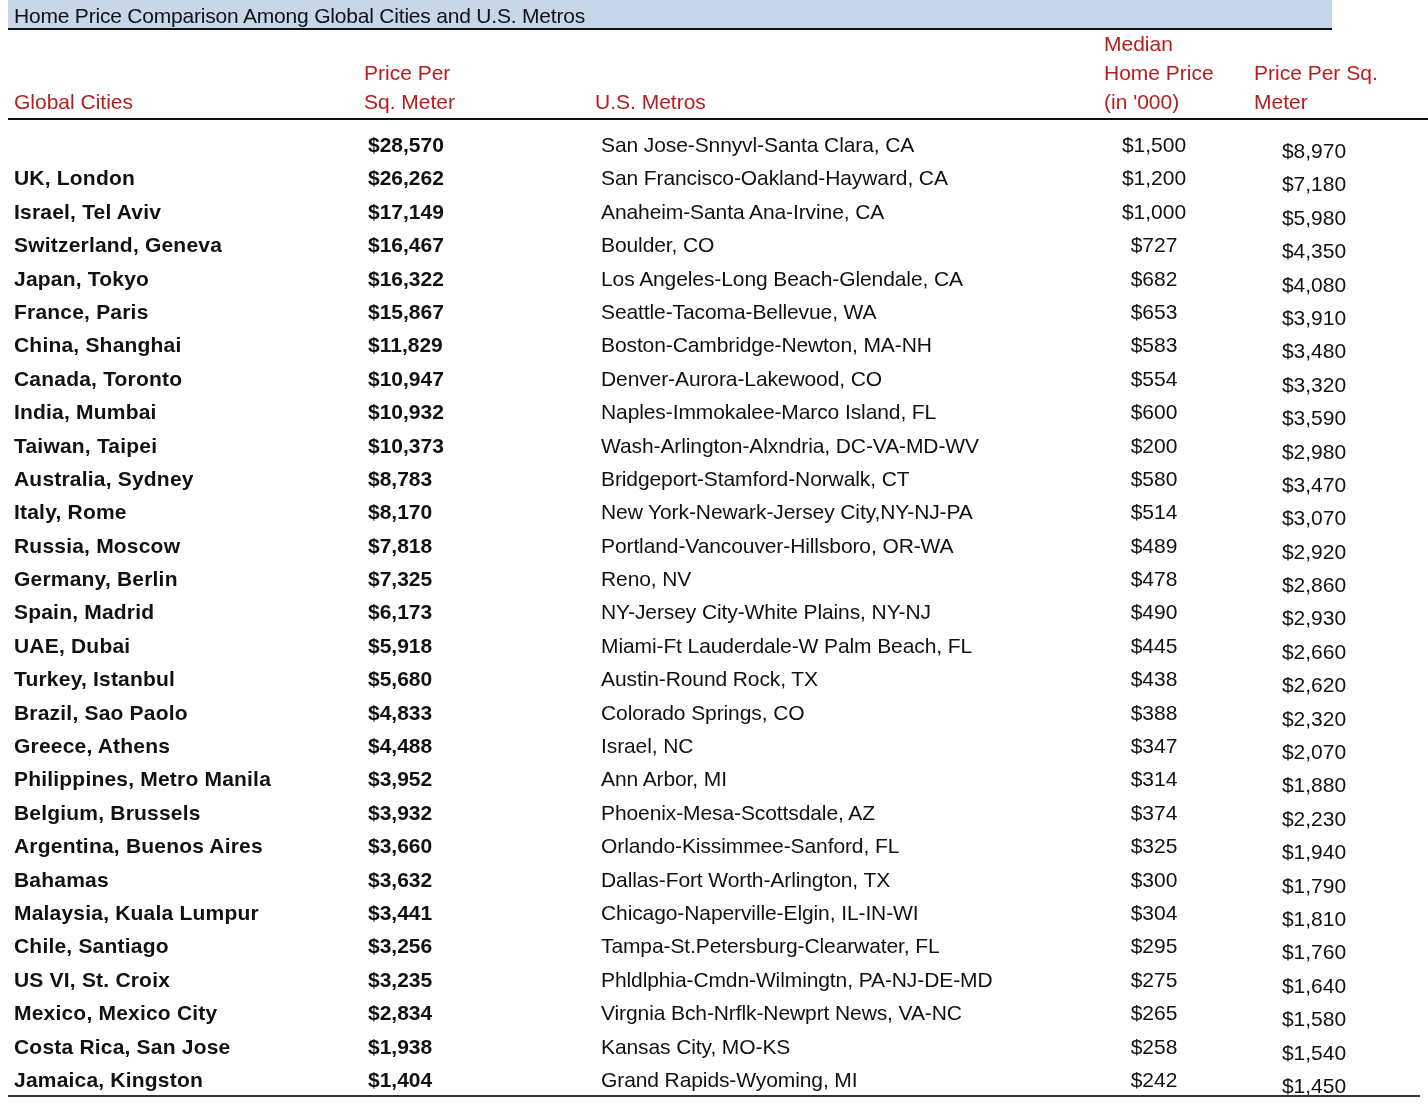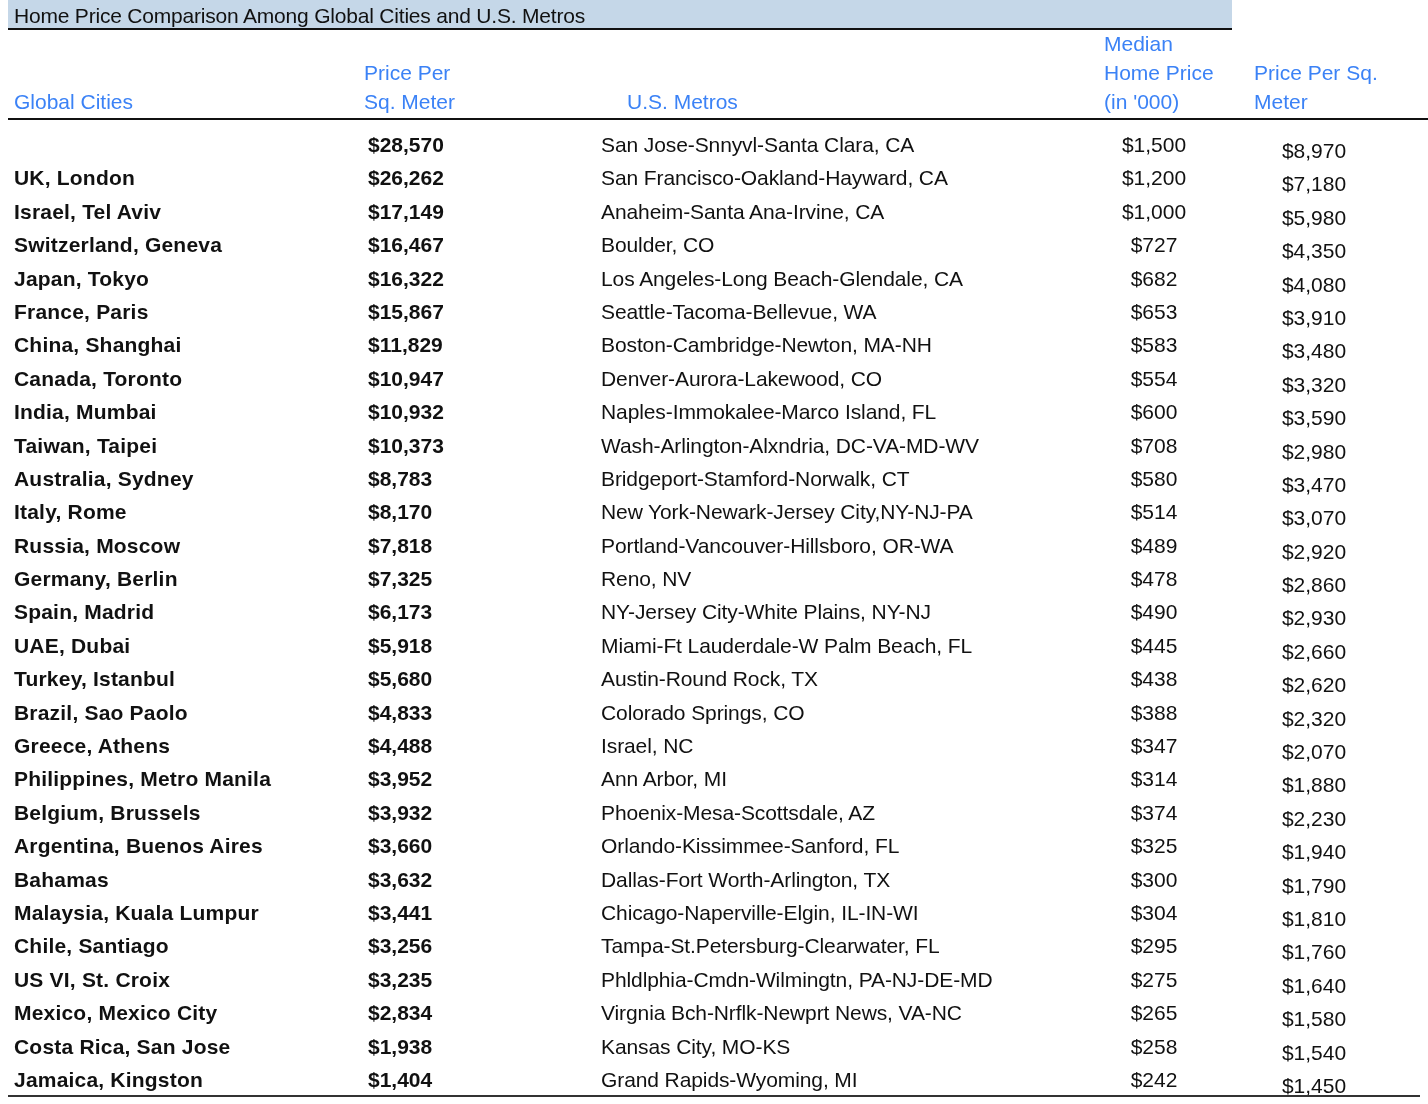--- a/index.html
+++ b/index.html
@@ -12,21 +12,21 @@
       height: 1104px;
       position: relative;
       overflow: hidden;
       font-family: "Liberation Sans", "DejaVu Sans", sans-serif;
       color: #111111;
     }
     .title-bar {
       position: absolute;
       left: 8px;
       top: 0;
-      width: 1224px;
+      width: 1324px;
       height: 30px;
       background: #c5d7e8;
       border-bottom: 2px solid #111;
       box-sizing: border-box;
     }
     .title-text {
       position: absolute;
       left: 6px;
       top: 4px;
       font-size: 21px;
@@ -40,21 +40,21 @@
       width: 1420px;
       height: 90px;
       border-bottom: 2px solid #111;
       box-sizing: border-box;
     }
     .hcell {
       position: absolute;
       bottom: 2px;
       font-size: 21px;
       line-height: 29px;
-      color: #3b82f6;
+      color: #b91c1c;
       white-space: pre-line;
     }
     .rows {
       position: absolute;
       left: 8px;
       top: 128px;
       width: 1420px;
     }
     .row {
       position: relative;
@@ -80,21 +80,21 @@
 <body>
 
 <div class="title-bar">
   <span class="title-text">Home Price Comparison Among Global Cities and U.S. Metros</span>
 </div>
 
 <div class="header">
   <span class="hcell" style="left:6px;">Global Cities</span>
   <span class="hcell" style="left:356px;">Price Per
 Sq. Meter</span>
-  <span class="hcell" style="left:587px;margin-left:32px;">U.S. Metros</span>
+  <span class="hcell" style="left:587px;">U.S. Metros</span>
   <span class="hcell" style="left:1096px;">Median
 Home Price
 (in '000)</span>
   <span class="hcell" style="left:1246px;">Price Per Sq.
 Meter</span>
 </div>
 
 <div class="rows" id="rows">
     <div class="row">
       <span class="c2">$28,570</span>
@@ -155,21 +155,21 @@
       <span class="c1">India, Mumbai</span>
       <span class="c2">$10,932</span>
       <span class="c3">Naples-Immokalee-Marco Island, FL</span>
       <span class="c4">$600</span>
       <span class="c5">$3,590</span>
     </div>
     <div class="row">
       <span class="c1">Taiwan, Taipei</span>
       <span class="c2">$10,373</span>
       <span class="c3">Wash-Arlington-Alxndria, DC-VA-MD-WV</span>
-      <span class="c4">$708</span>
+      <span class="c4">$200</span>
       <span class="c5">$2,980</span>
     </div>
     <div class="row">
       <span class="c1">Australia, Sydney</span>
       <span class="c2">$8,783</span>
       <span class="c3">Bridgeport-Stamford-Norwalk, CT</span>
       <span class="c4">$580</span>
       <span class="c5">$3,470</span>
     </div>
     <div class="row">

